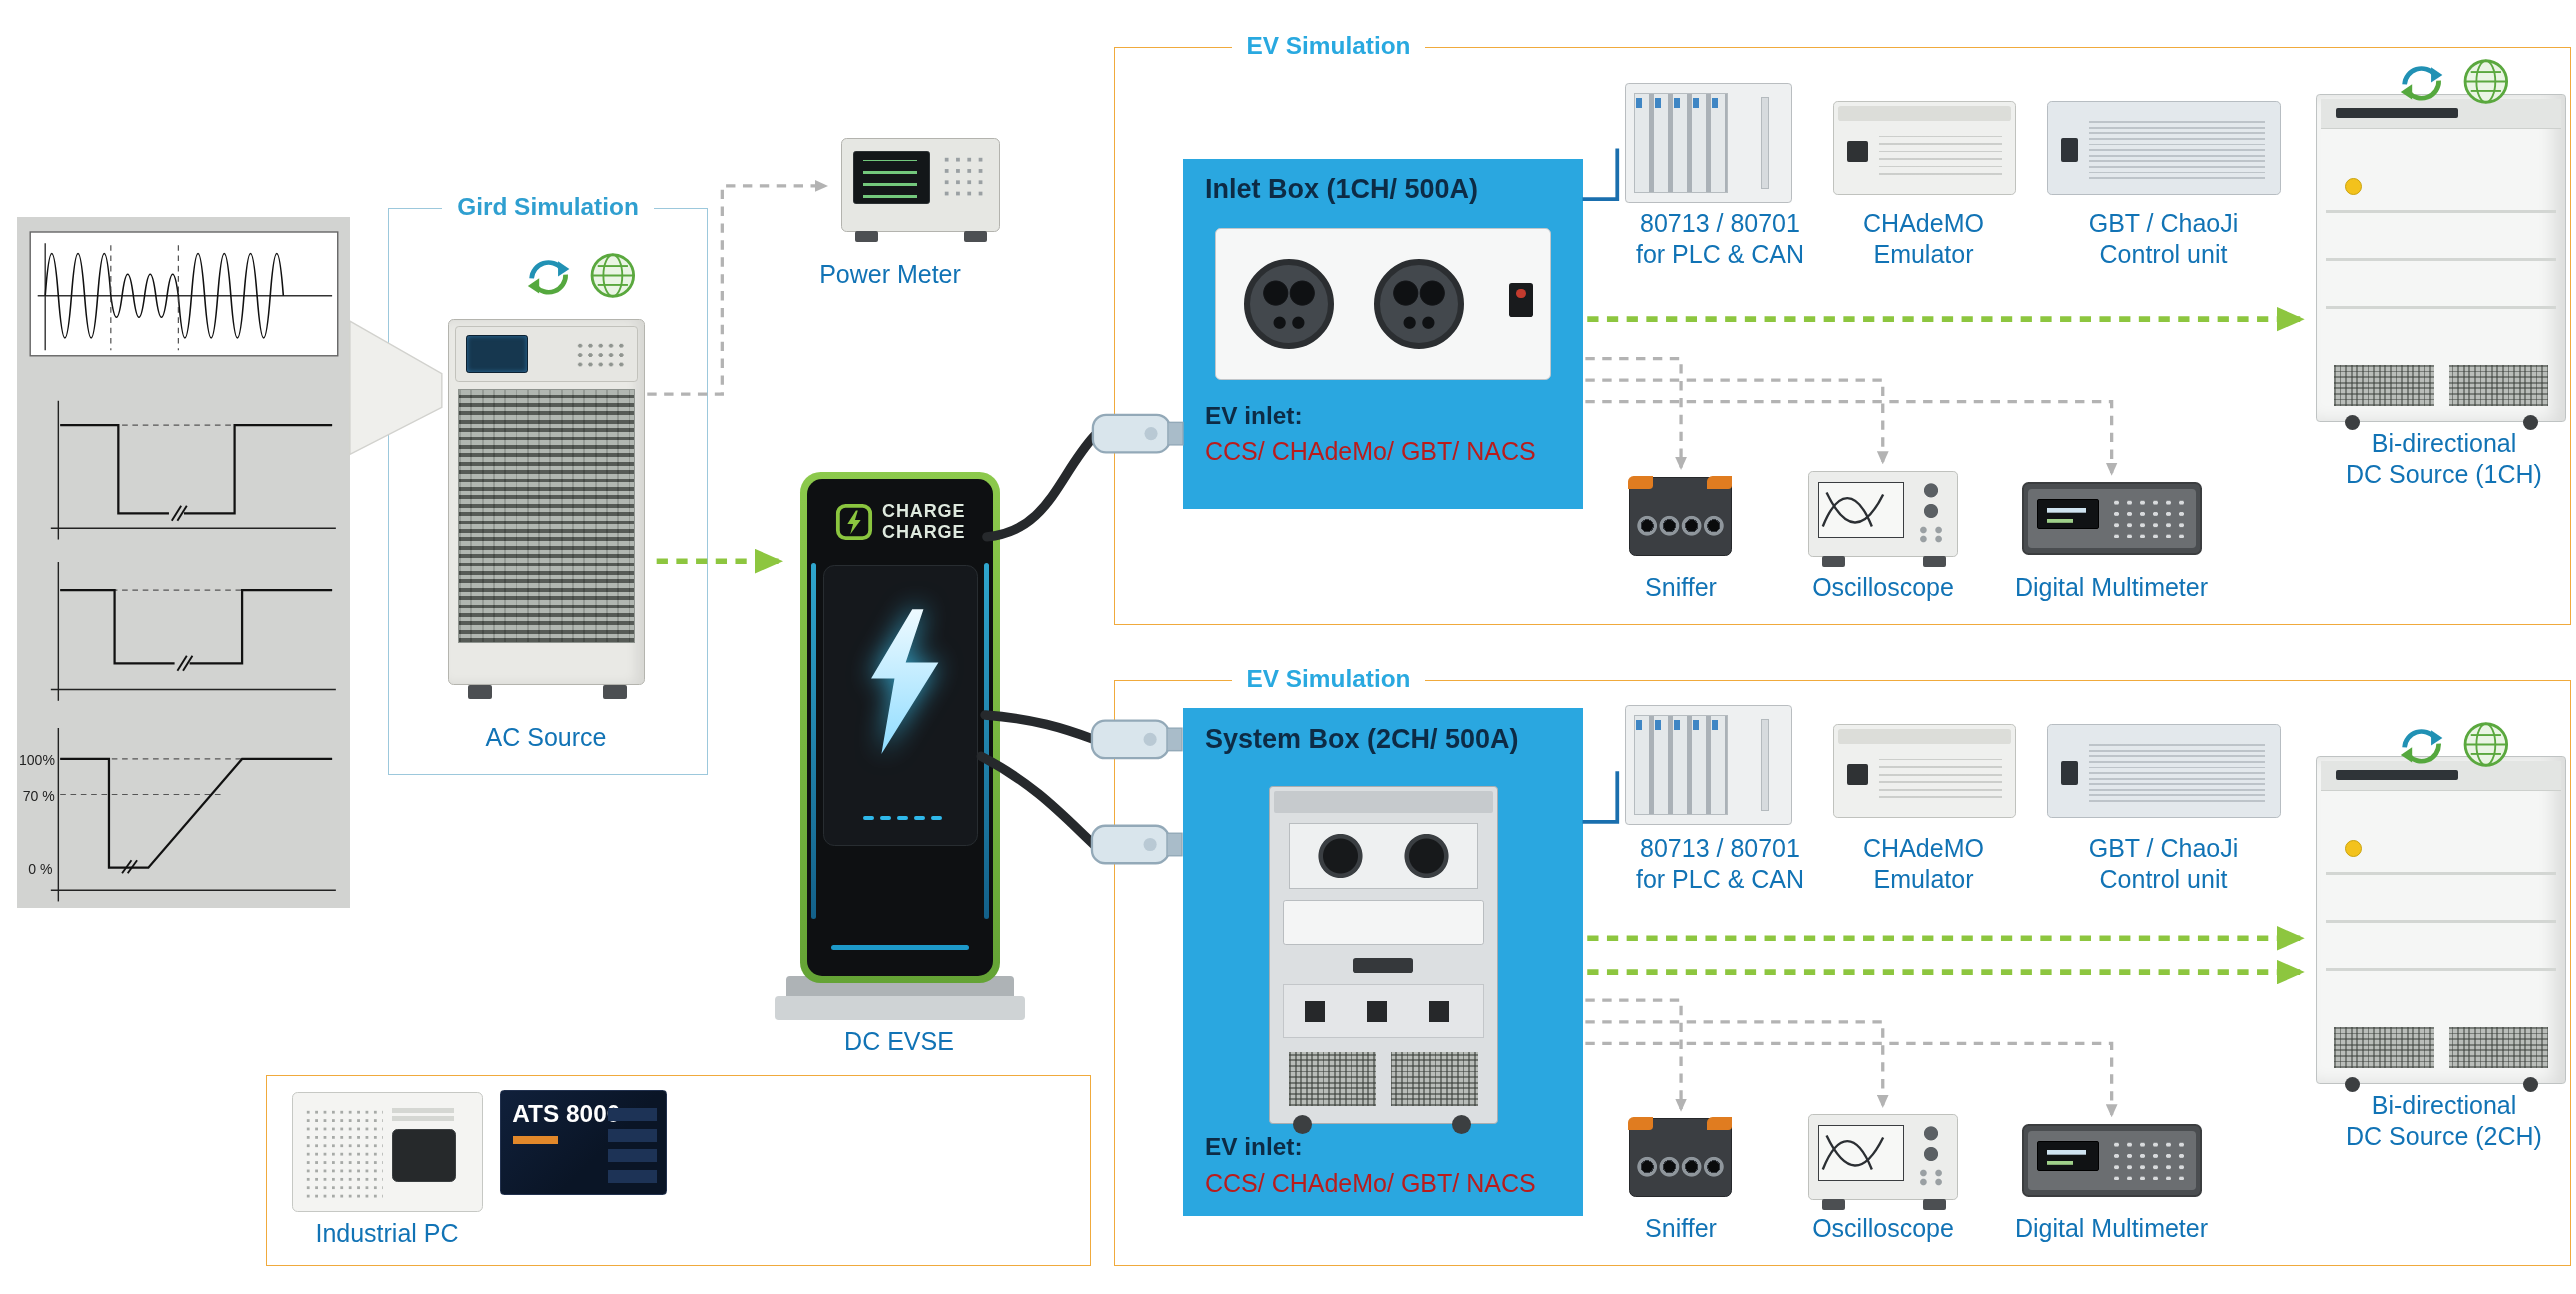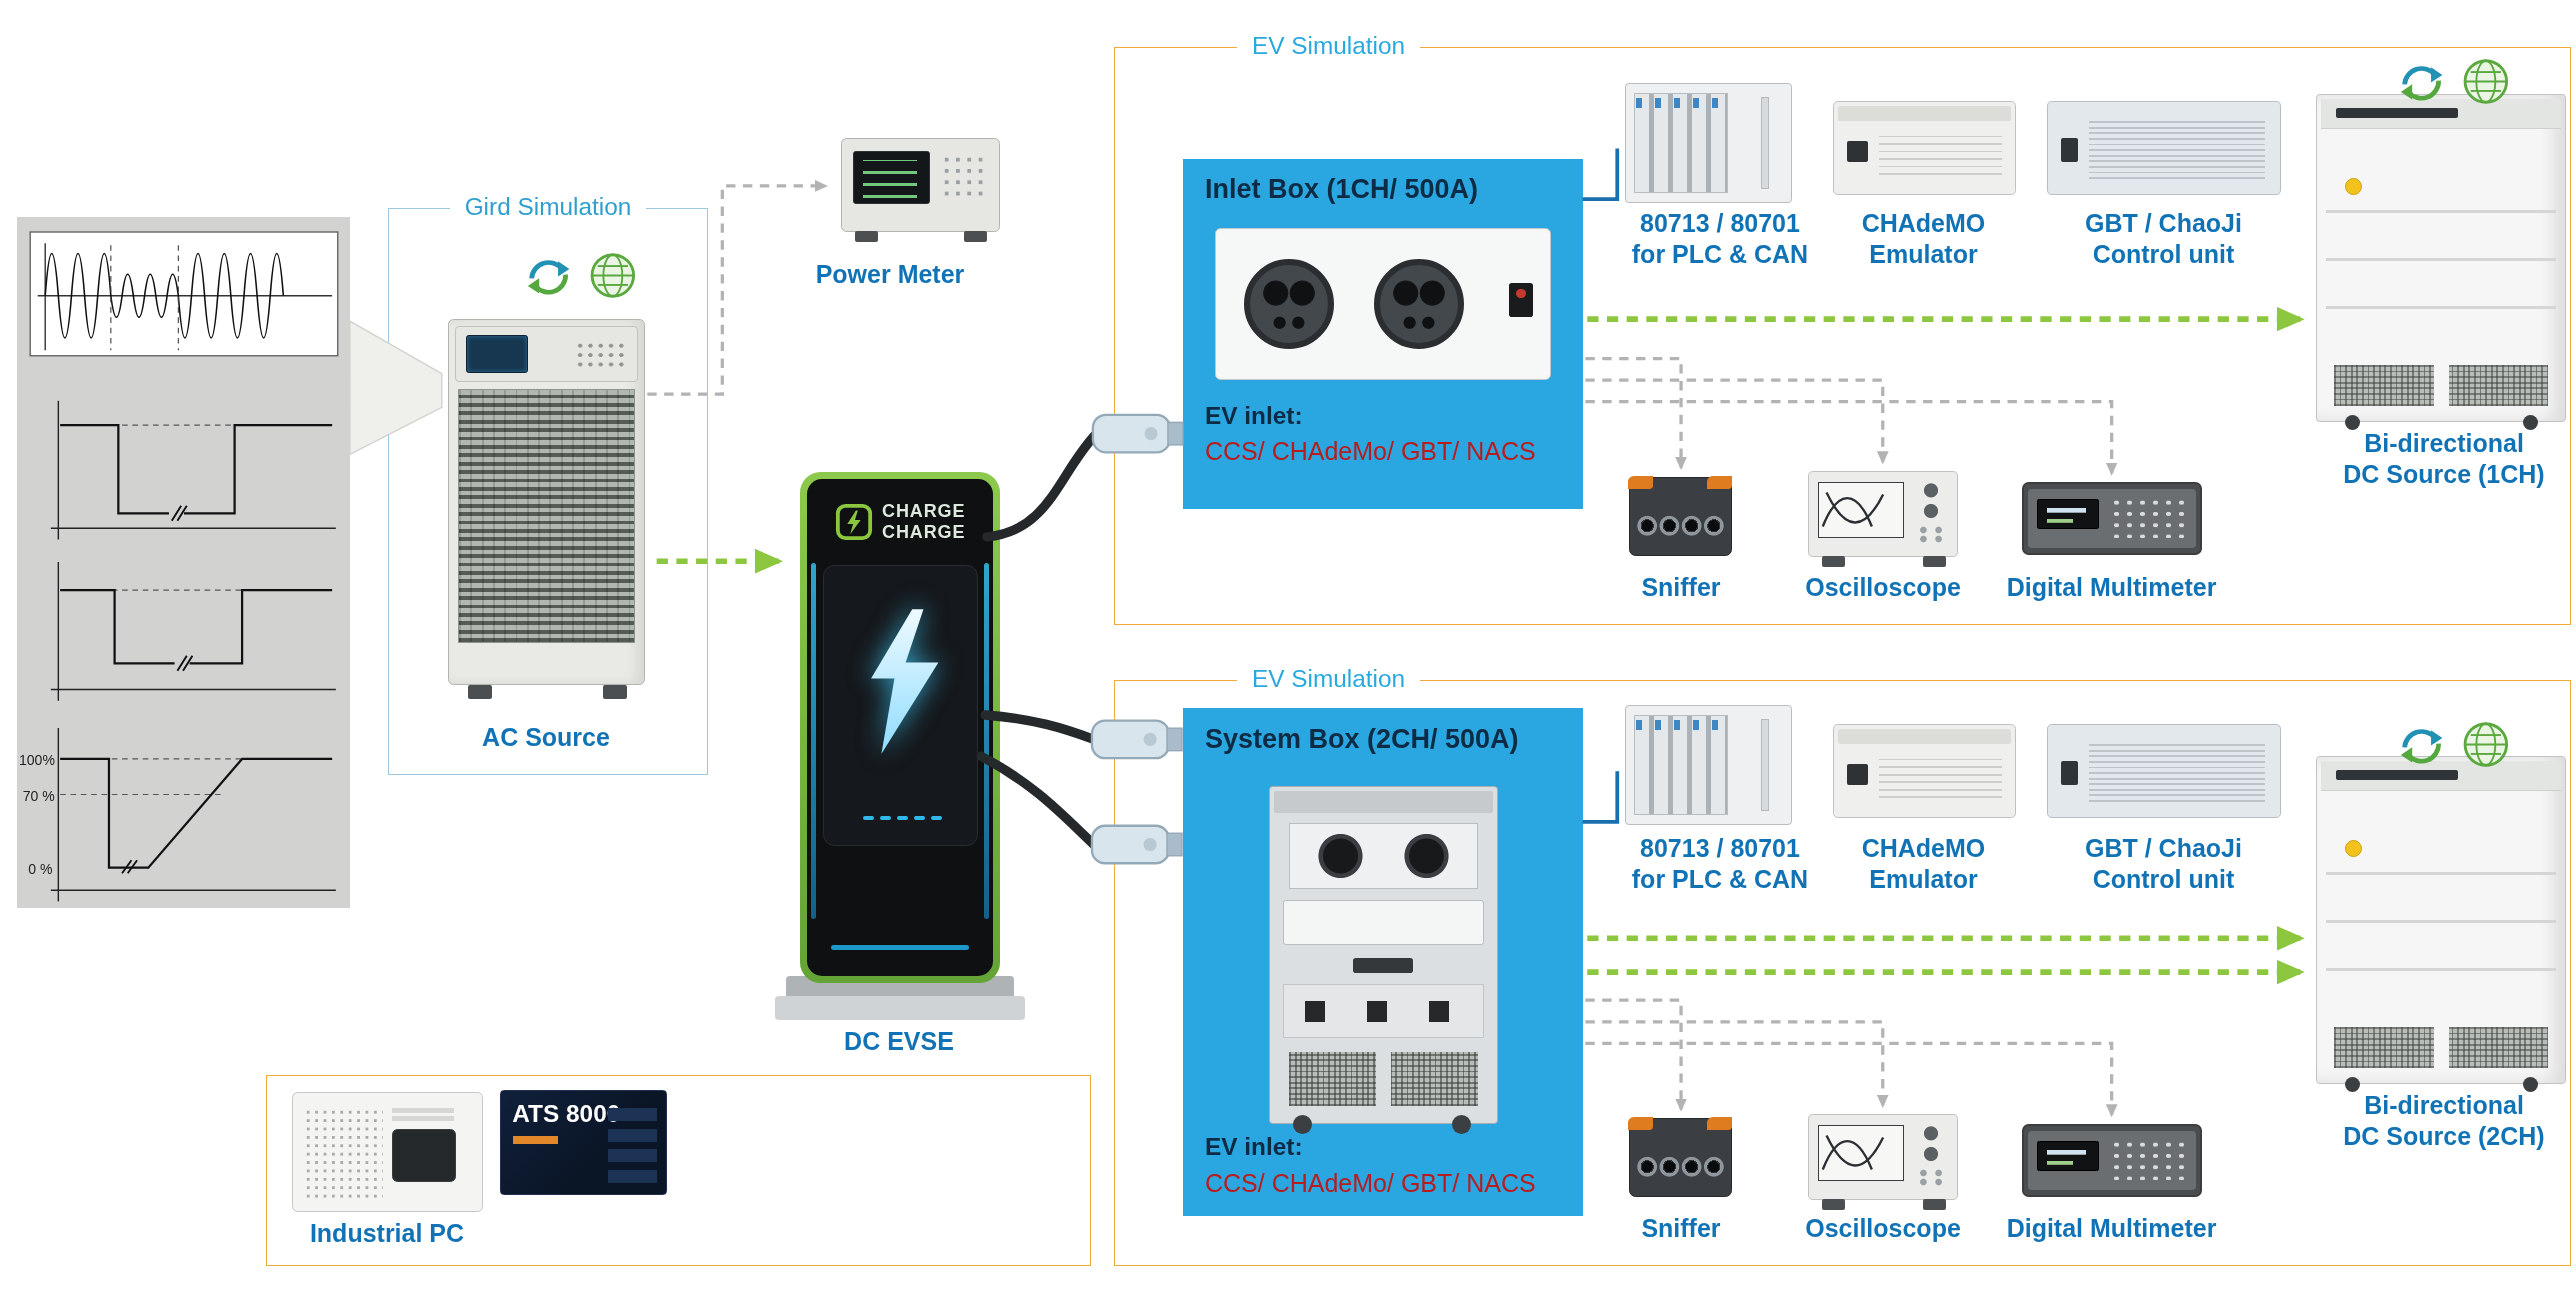--- a/index.html
+++ b/index.html
@@ -1,20 +1,20 @@
 <!DOCTYPE html>
 <html style="font-size:15px"><head>
 <meta charset="utf-8">
 <style>
   *{box-sizing:border-box}
   html,body{margin:0;padding:0;background:#fff}
   body{font-family:"Liberation Sans",sans-serif}
   #canvas{position:relative;width:2576px;height:1295px;background:#fff;overflow:hidden}
-  .lbl{position:absolute;z-index:6;font-weight:700;color:#1173b5;font-size:25px;line-height:1.24;text-align:center}
-  .boxlab{position:absolute;z-index:7;font-weight:400;font-size:24.4px;text-align:center}
+  .lbl{position:absolute;z-index:6;font-weight:400;color:#1173b5;font-size:25px;line-height:1.24;text-align:center}
+  .boxlab{position:absolute;z-index:7;font-weight:700;font-size:24.4px;text-align:center}
   .boxlab span{background:#fff;padding:0 15px}
 
   
   .gridsim-frame{position:absolute;left:388px;top:208px;width:320px;height:567px;border:1.9px solid #9cc8dc;z-index:1}
   .evsim-frame{position:absolute;width:1457px;border:1.9px solid #f0aa3c;z-index:1}
   .ipc-frame{position:absolute;left:266px;top:1075px;width:825px;height:191px;border:1.9px solid #f0aa3c;z-index:1}
 
   
   .wavepanel{position:absolute;left:17px;top:217px;width:333px;height:691px;background:#d2d3d1;z-index:2}
 

